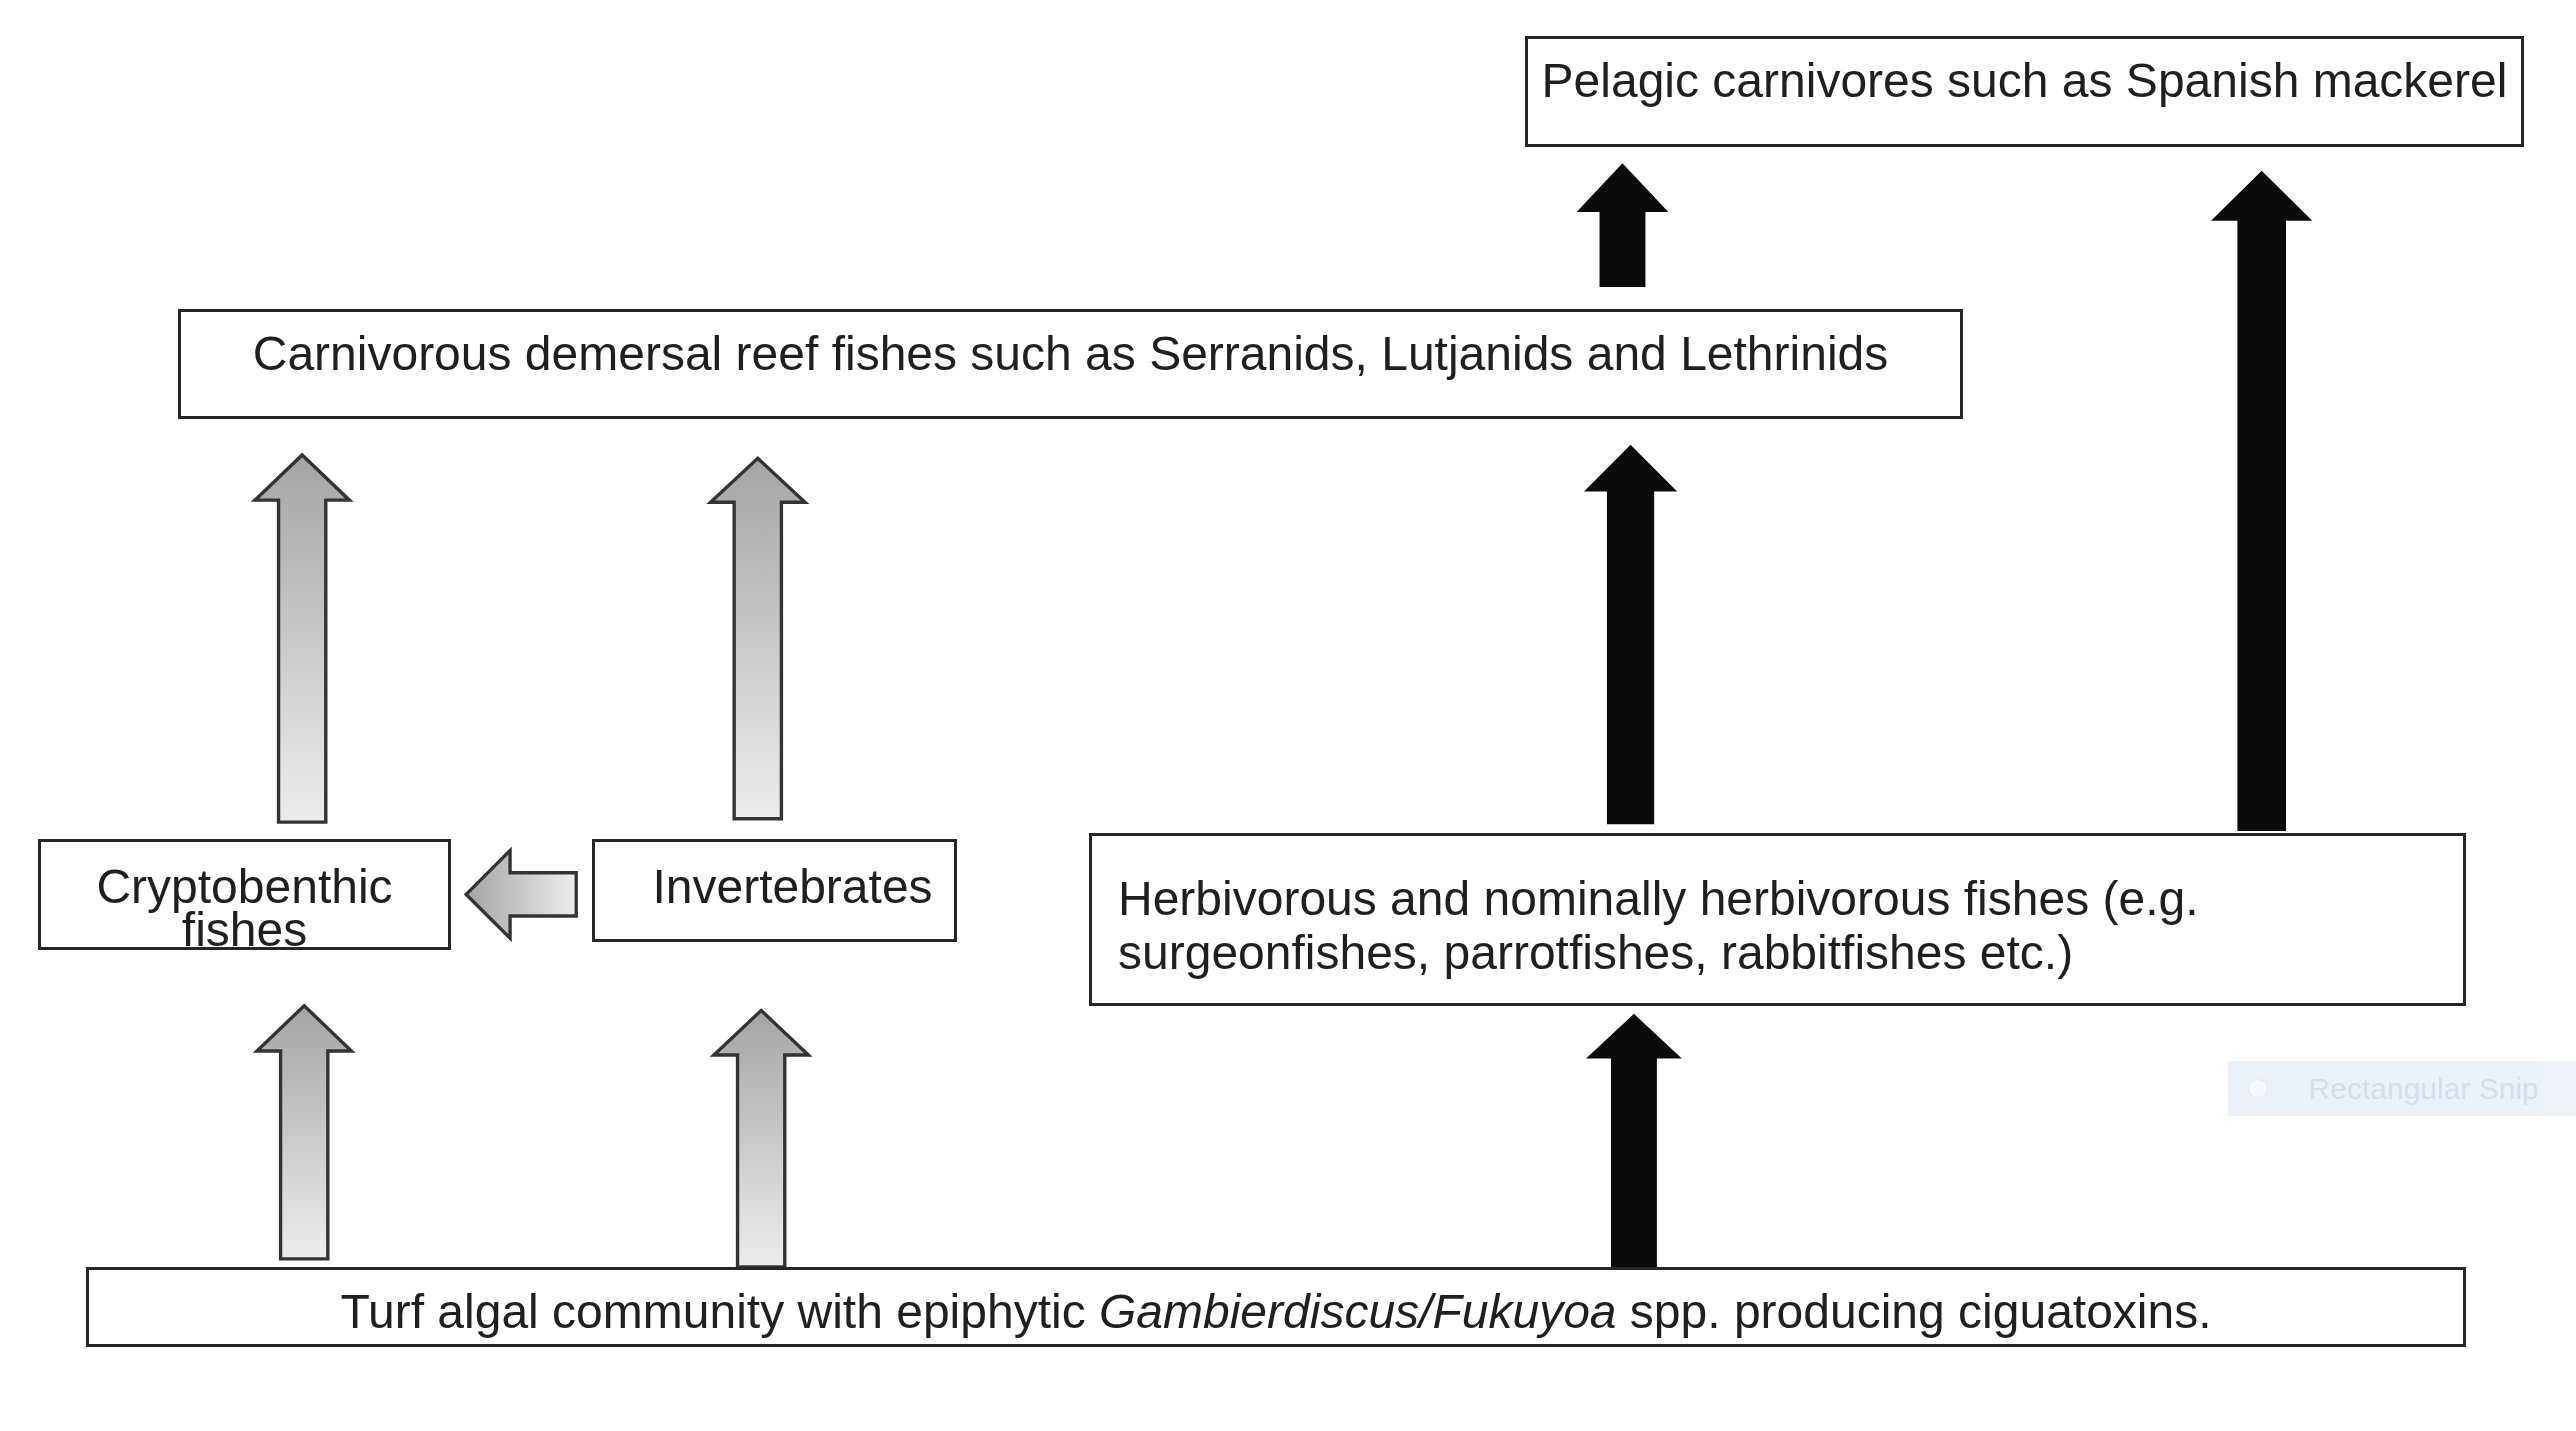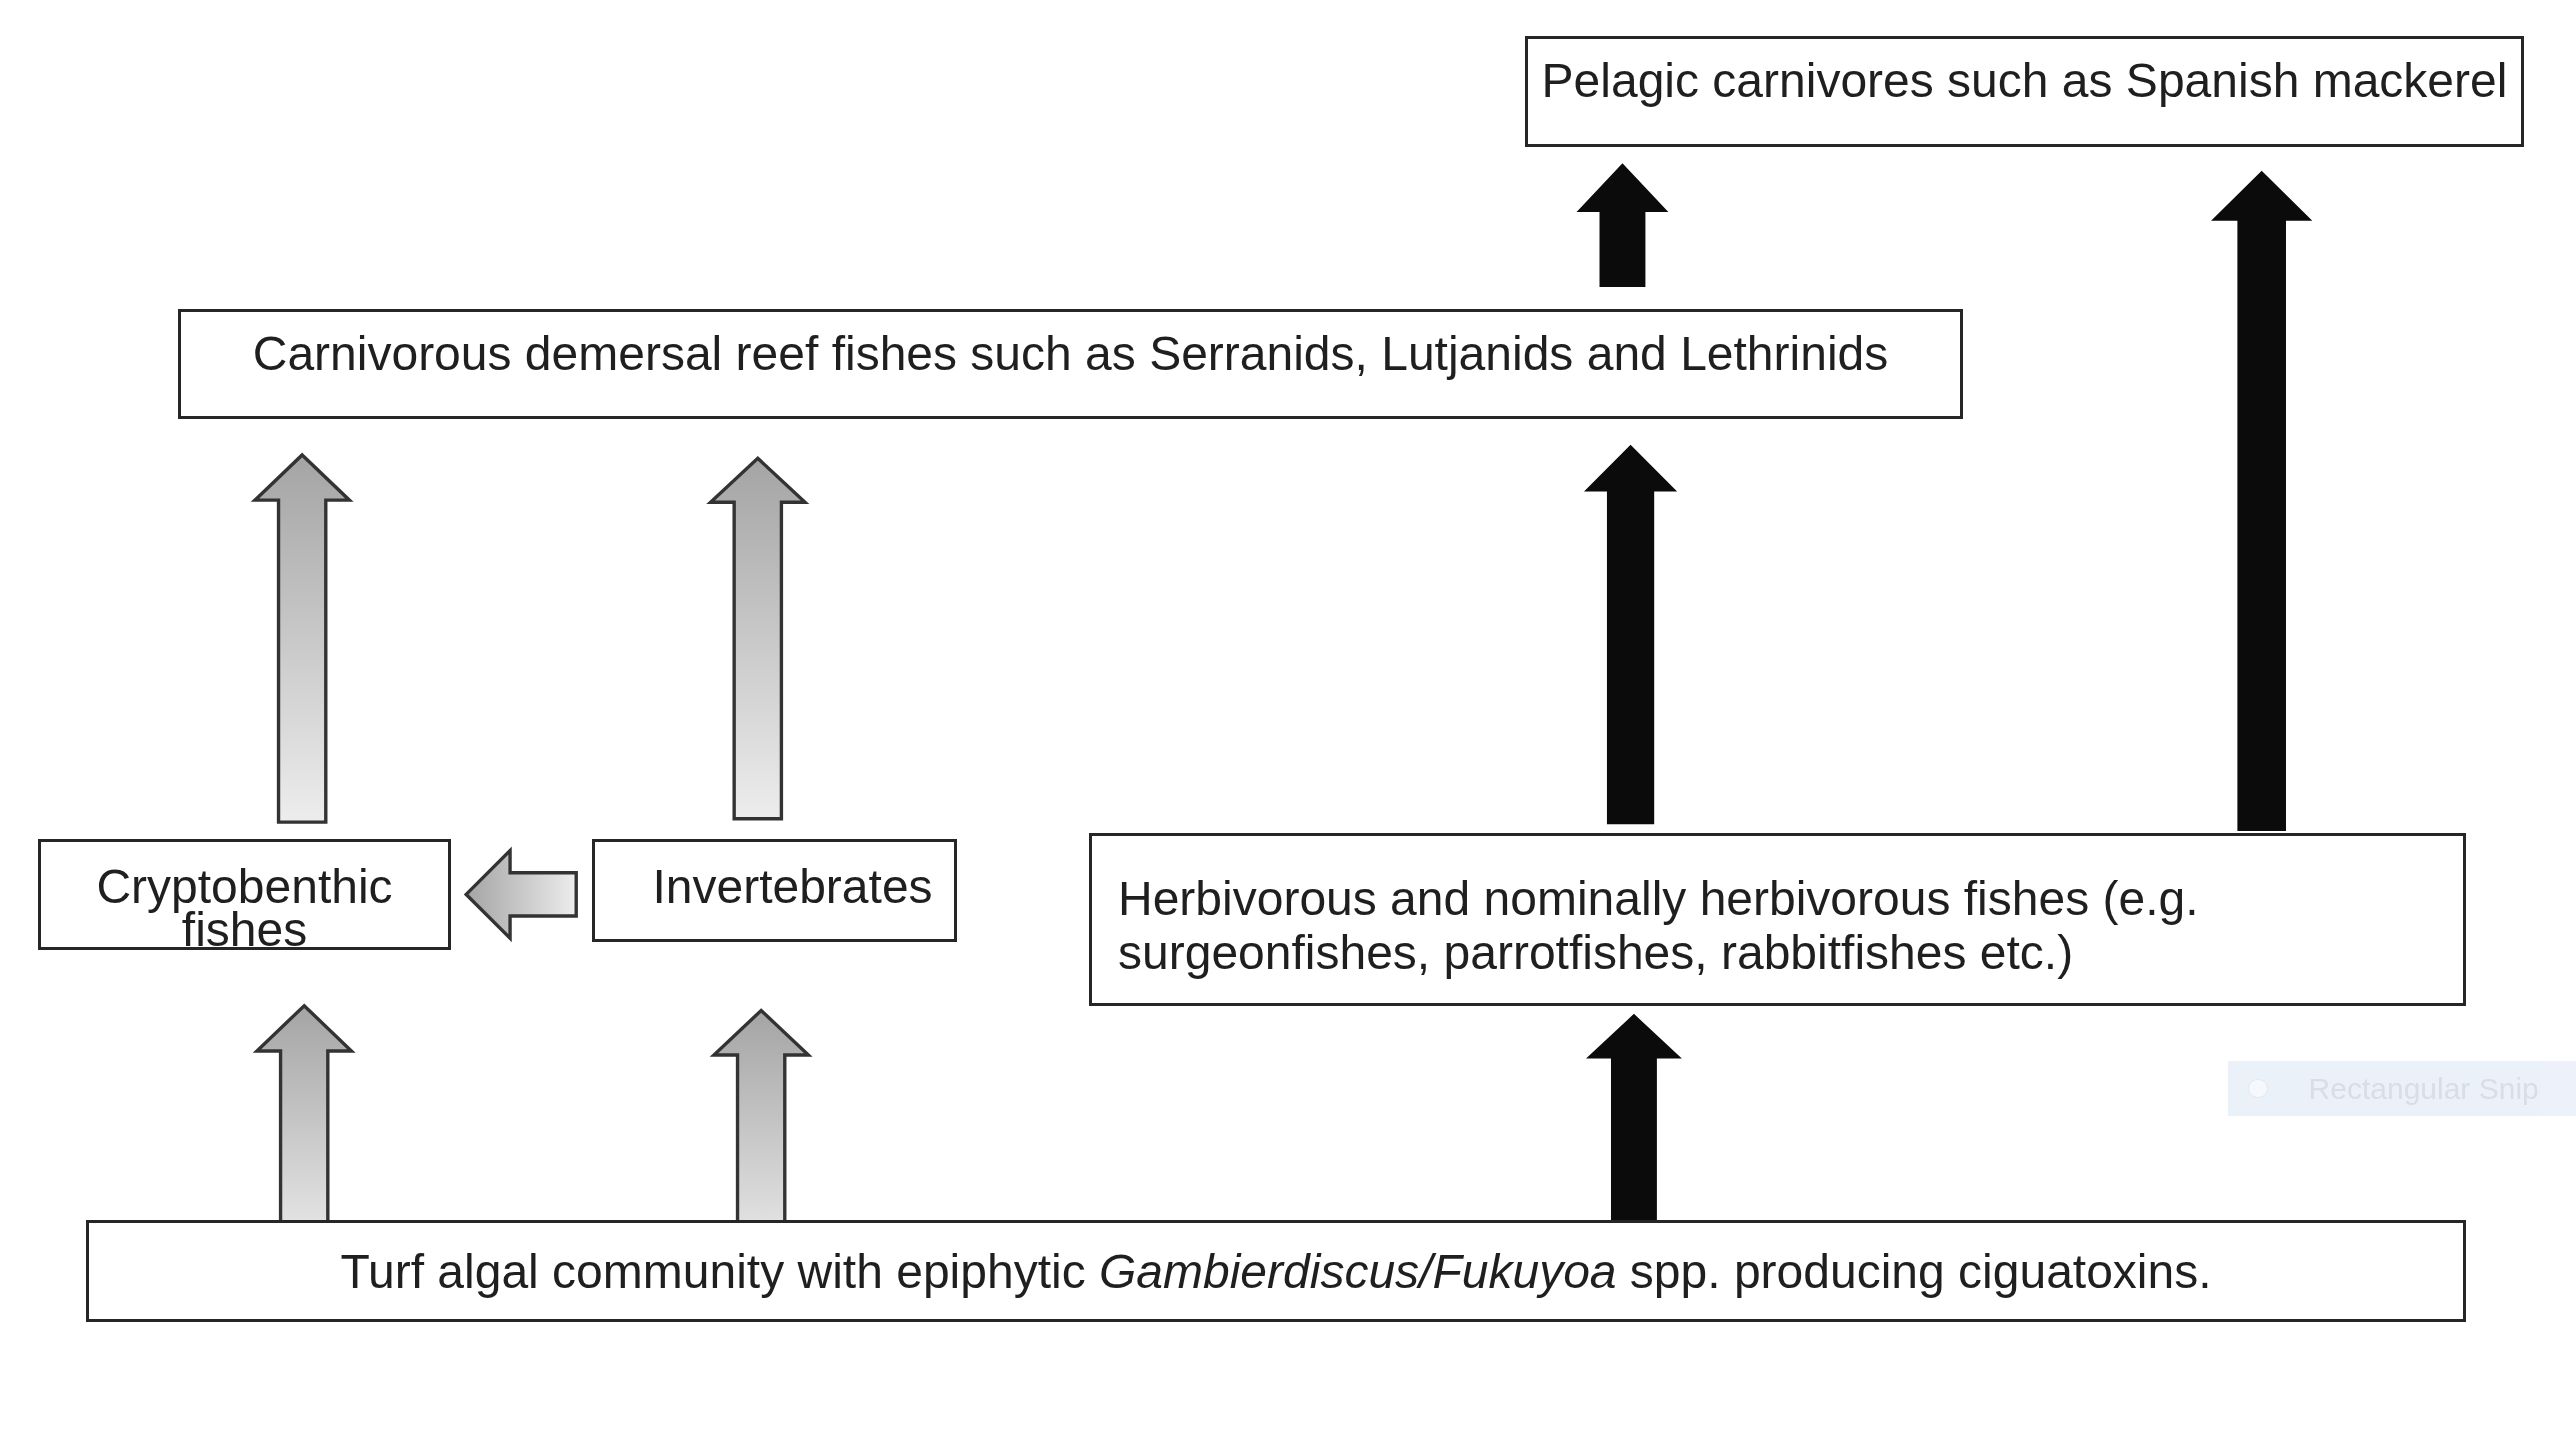--- a/index.html
+++ b/index.html
@@ -21,21 +21,21 @@
     line-height: 43px;
     color: var(--text, #1f1f1f);
   }
   .node.centered { text-align: center; }
   .node .txt { display: block; }
   #box-pelagic       { left: 1525px; top: 36px;   width: 999px; height: 111px; padding-top: 20px; }
   #box-carnivorous   { left: 178px;  top: 309px;  width: 1785px; height: 110px; padding-top: 20px; }
   #box-cryptobenthic { left: 38px;   top: 839px; width: 413px;  height: 111px; padding-top: 23px; }
   #box-invertebrates { left: 592px;  top: 839px; width: 365px;  height: 103px; padding-top: 23px; padding-left: 36px; }
   #box-herbivorous   { left: 1089px; top: 833px; width: 1377px; height: 173px; padding: 36px 24px 0 26px; line-height: 54px; text-align: left; }
-  #box-turf          { left: 86px;  top: 1220px; width: 2380px; height: 102px; padding-top: 27px; }
+  #box-turf          { left: 86px;  top: 1267px; width: 2380px; height: 80px; padding-top: 20px; }
   .italic { font-style: italic; }
 
   #arrow-layer {
     position: absolute;
     left: 0; top: 0;
     width: 2576px; height: 1431px;
     pointer-events: none;
   }
   .arrow-black { fill: var(--black-arrow, #0b0b0b); stroke: none; }
   .arrow-gray-v { fill: url(#grad-gray-v); stroke: var(--gray-arrow-stroke, #333333); stroke-width: 5; stroke-linejoin: miter; }

